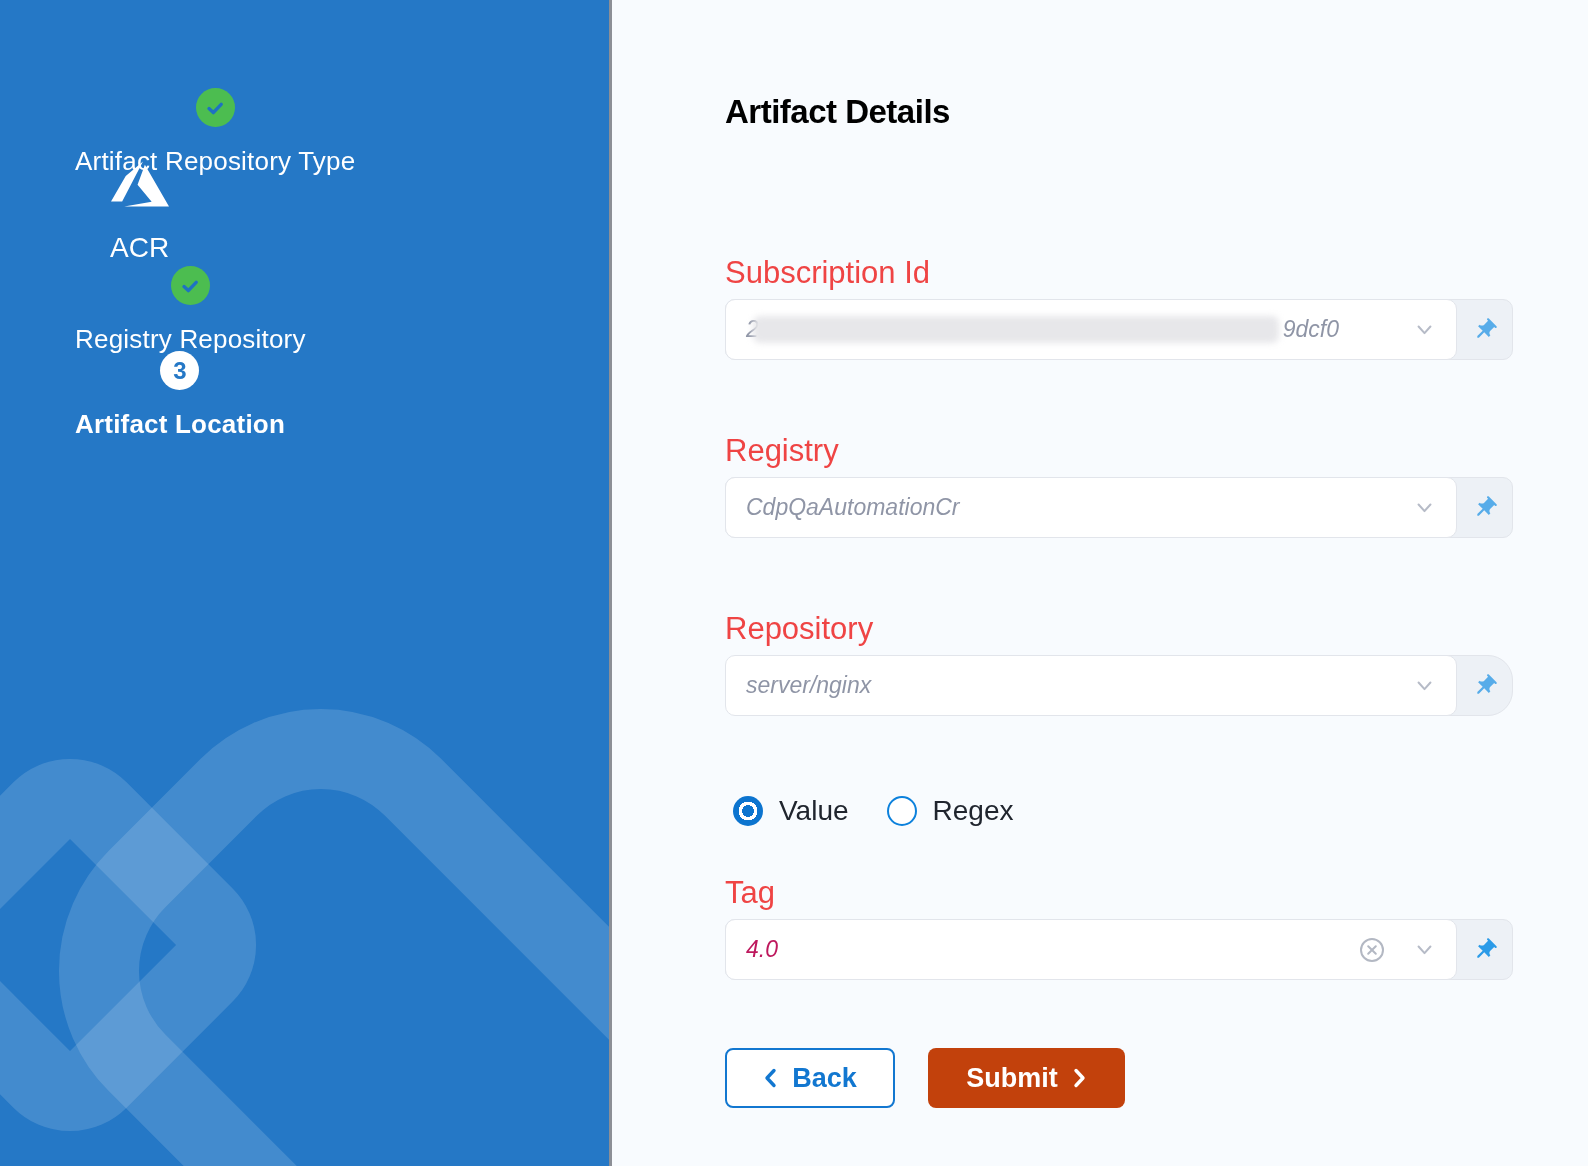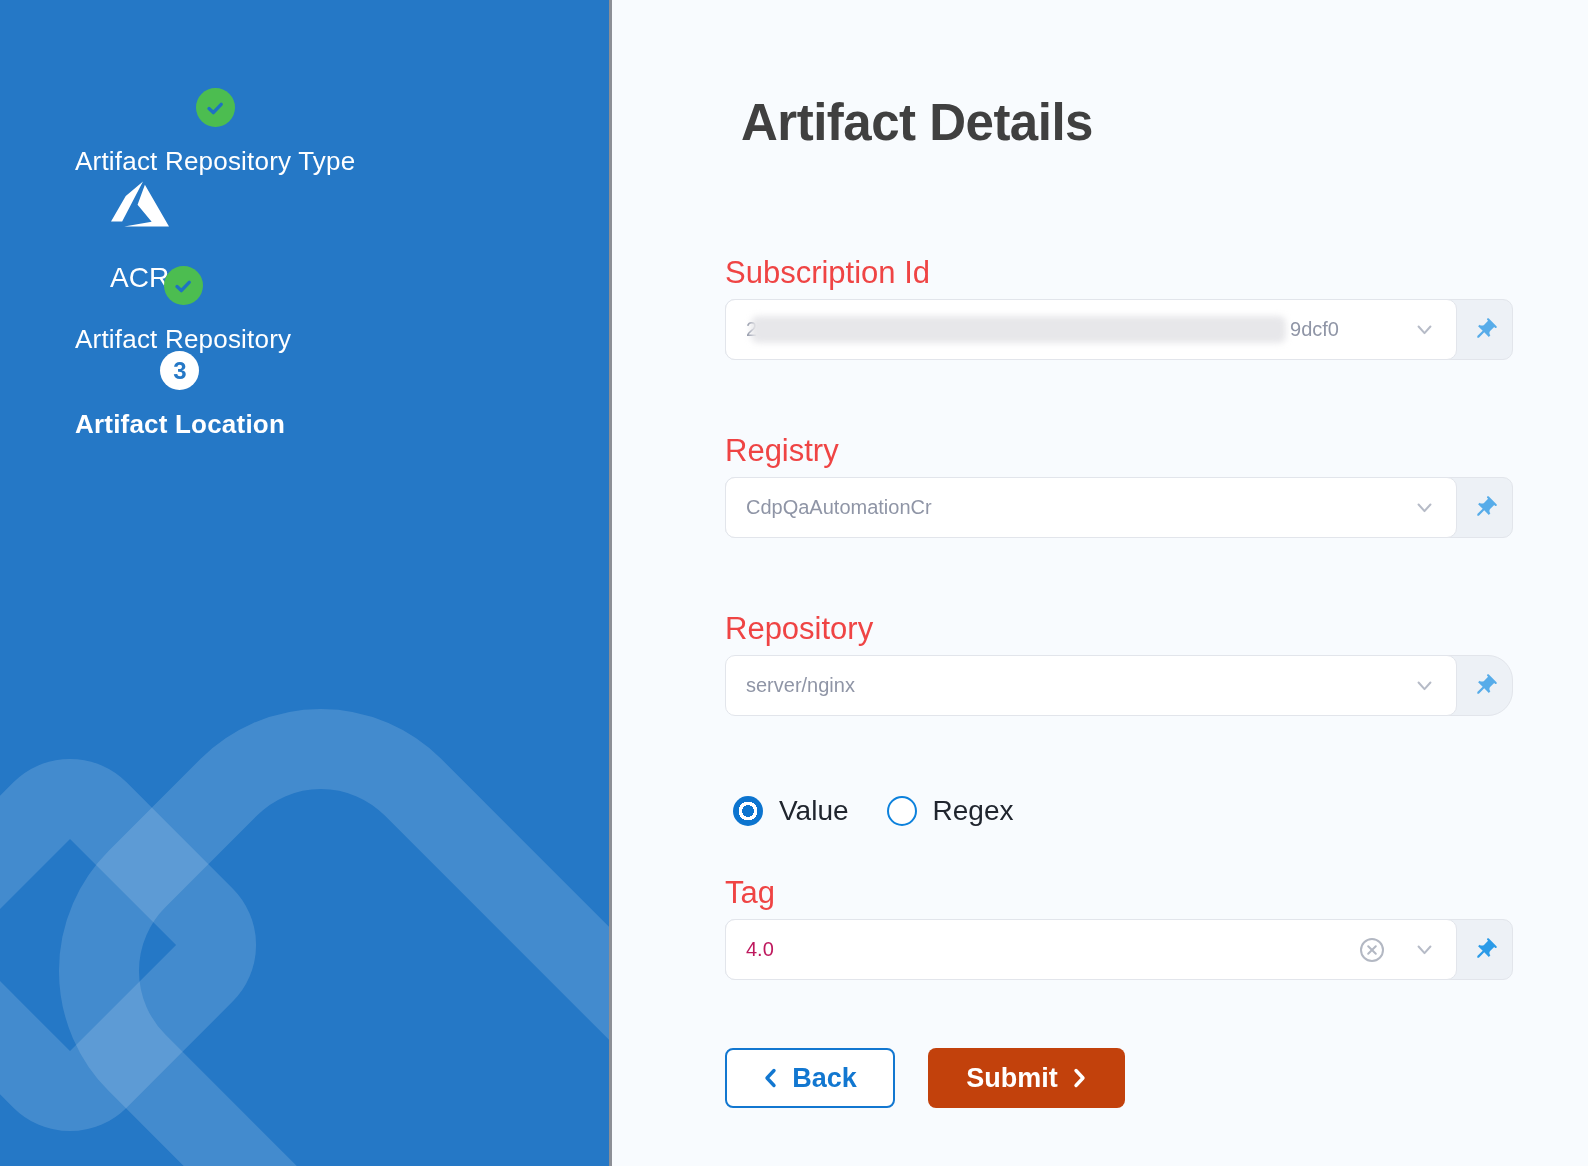--- a/index.html
+++ b/index.html
@@ -39,50 +39,50 @@
   .check-circle {
     width: 39px; height: 39px; border-radius: 50%; background: #4CBD50;
     display: flex; align-items: center; justify-content: center; flex: none;
   }
   .num-circle {
     width: 39px; height: 39px; border-radius: 50%; background: #FFFFFF;
     color: #2578C6; font-size: 24px; font-weight: 700; flex: none;
     display: flex; align-items: center; justify-content: center;
   }
   .step-1 { top: 88px; }
-  .step-acr { top: 180px; left: 110px; gap: 34px; }
+  .step-acr { top: 160px; left: 110px; gap: 24px; }
   .acr-label { font-size: 28px; font-weight: 400; }
   .step-2 { top: 266px; }
   .step-3 { top: 351px; }
   .azure-logo { width: 58px; height: 48px; display: flex; align-items: center; }
 
   
   .main { position: absolute; left: 612px; top: 0; right: 0; bottom: 0; background: #F8FBFE; }
   .content { position: absolute; left: 113px; top: 0; width: 788px; height: 100%; }
   h1.title {
-    position: absolute; top: 93px; left: 16px;
-    font-size: 51px; font-weight: 800; color: #404040; letter-spacing: -0.5px;
+    position: absolute; top: 93px; left: 0;
+    font-size: 33px; font-weight: 800; color: #000000; letter-spacing: -0.5px;
   }
   .field-label {
     position: absolute; left: 0; font-size: 31px; color: #ef4444; font-weight: 400;
   }
   .l-sub { top: 255px; } .l-reg { top: 433px; } .l-repo { top: 611px; } .l-tag { top: 875px; }
 
   .field {
     position: absolute; left: 0; width: 788px; height: 61px;
     background: #EDF1F6; border: 1px solid #E2E5EB; border-radius: 10px;
     display: flex; align-items: stretch;
   }
   .f-sub { top: 299px; } .f-reg { top: 477px; text-align: right; } .f-repo { top: 655px; border-radius: 25px; } .f-tag { top: 919px; }
   .input-box {
     flex: 1; background: #FFFFFF; border: 1px solid #E2E5EB; border-radius: 10px;
     margin: -1px 0 -1px -1px; display: flex; align-items: center;
     padding: 0 22px 0 20px; cursor: pointer; min-width: 0;
   }
-  .val { font-size: 20px; color: #8F95A6; white-space: nowrap; }
+  .val { font-size: 23px; color: #8F95A6; white-space: nowrap; font-style: italic; }
   .val.dark { color: #be185d; }
   .redacted {
     flex: 1; height: 27px; background: #E7E7EA; border-radius: 7px;
     filter: blur(3px); margin: 0 4px 0 -6px;
   }
   .chev { margin-left: auto; display: flex; flex: none; }
   .chev-fixed { margin-left: 28px; display: flex; flex: none; }
   .clear { margin-left: auto; display: flex; flex: none; cursor: pointer; }
   .pin-btn {
     width: 55px; flex: none; background: transparent; border: none;
@@ -132,21 +132,21 @@
     </span>
     <span class="acr-label">ACR</span>
   </div>
 
   <div class="step step-2">
     <span class="check-circle">
       <svg width="24" height="24" viewBox="0 0 24 24">
           <polyline points="6,12.6 10.3,16.6 18.2,8.3" fill="none" stroke="#1E72C2" stroke-width="3.4" stroke-linecap="round" stroke-linejoin="round"></polyline>
         </svg>
     </span>
-    <span class="step-label">Artifact Repository</span>
+    <span class="step-label">Registry Repository</span>
   </div>
 
   <div class="step step-3 active">
     <span class="num-circle">3</span>
     <span class="step-label">Artifact Location</span>
   </div>
 </aside>
 
 <div class="divider"></div>
 

